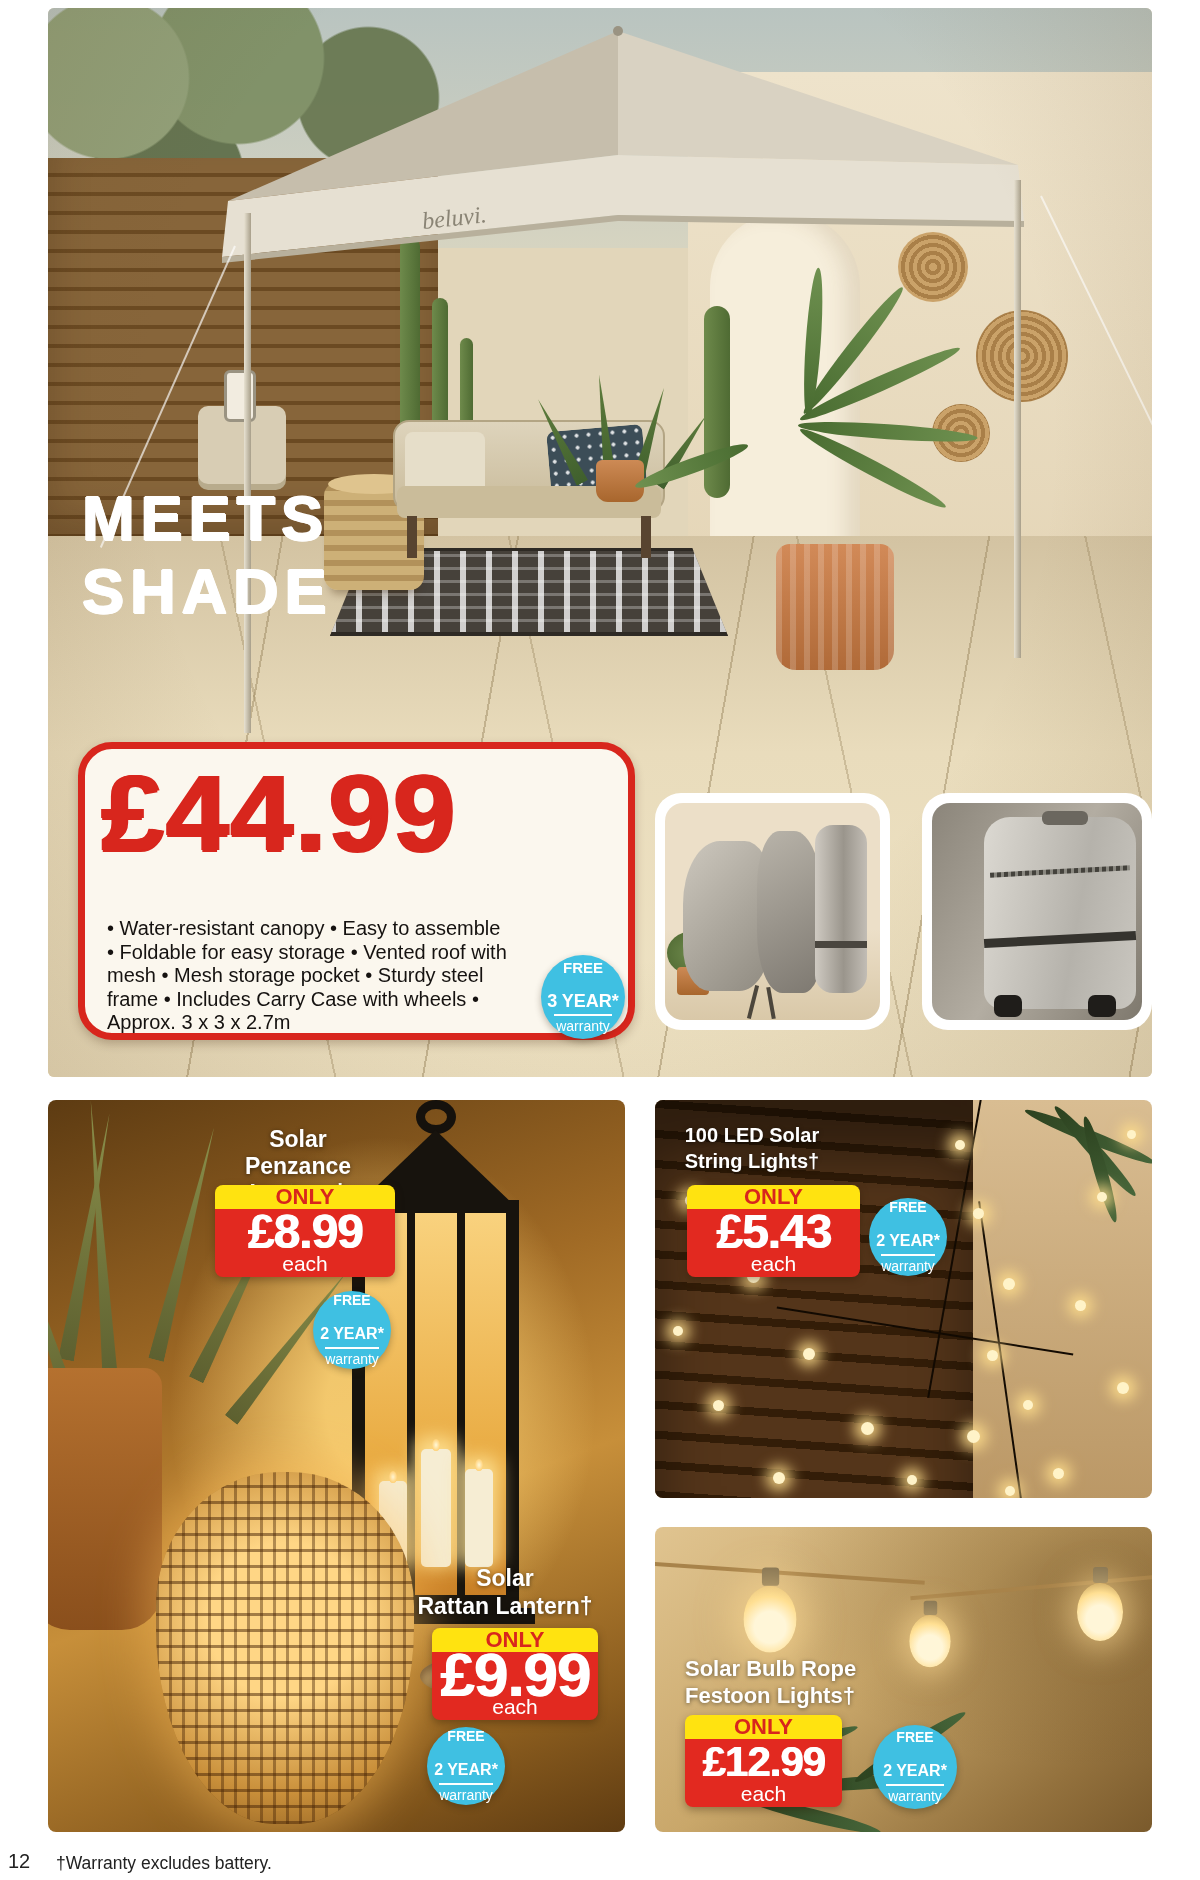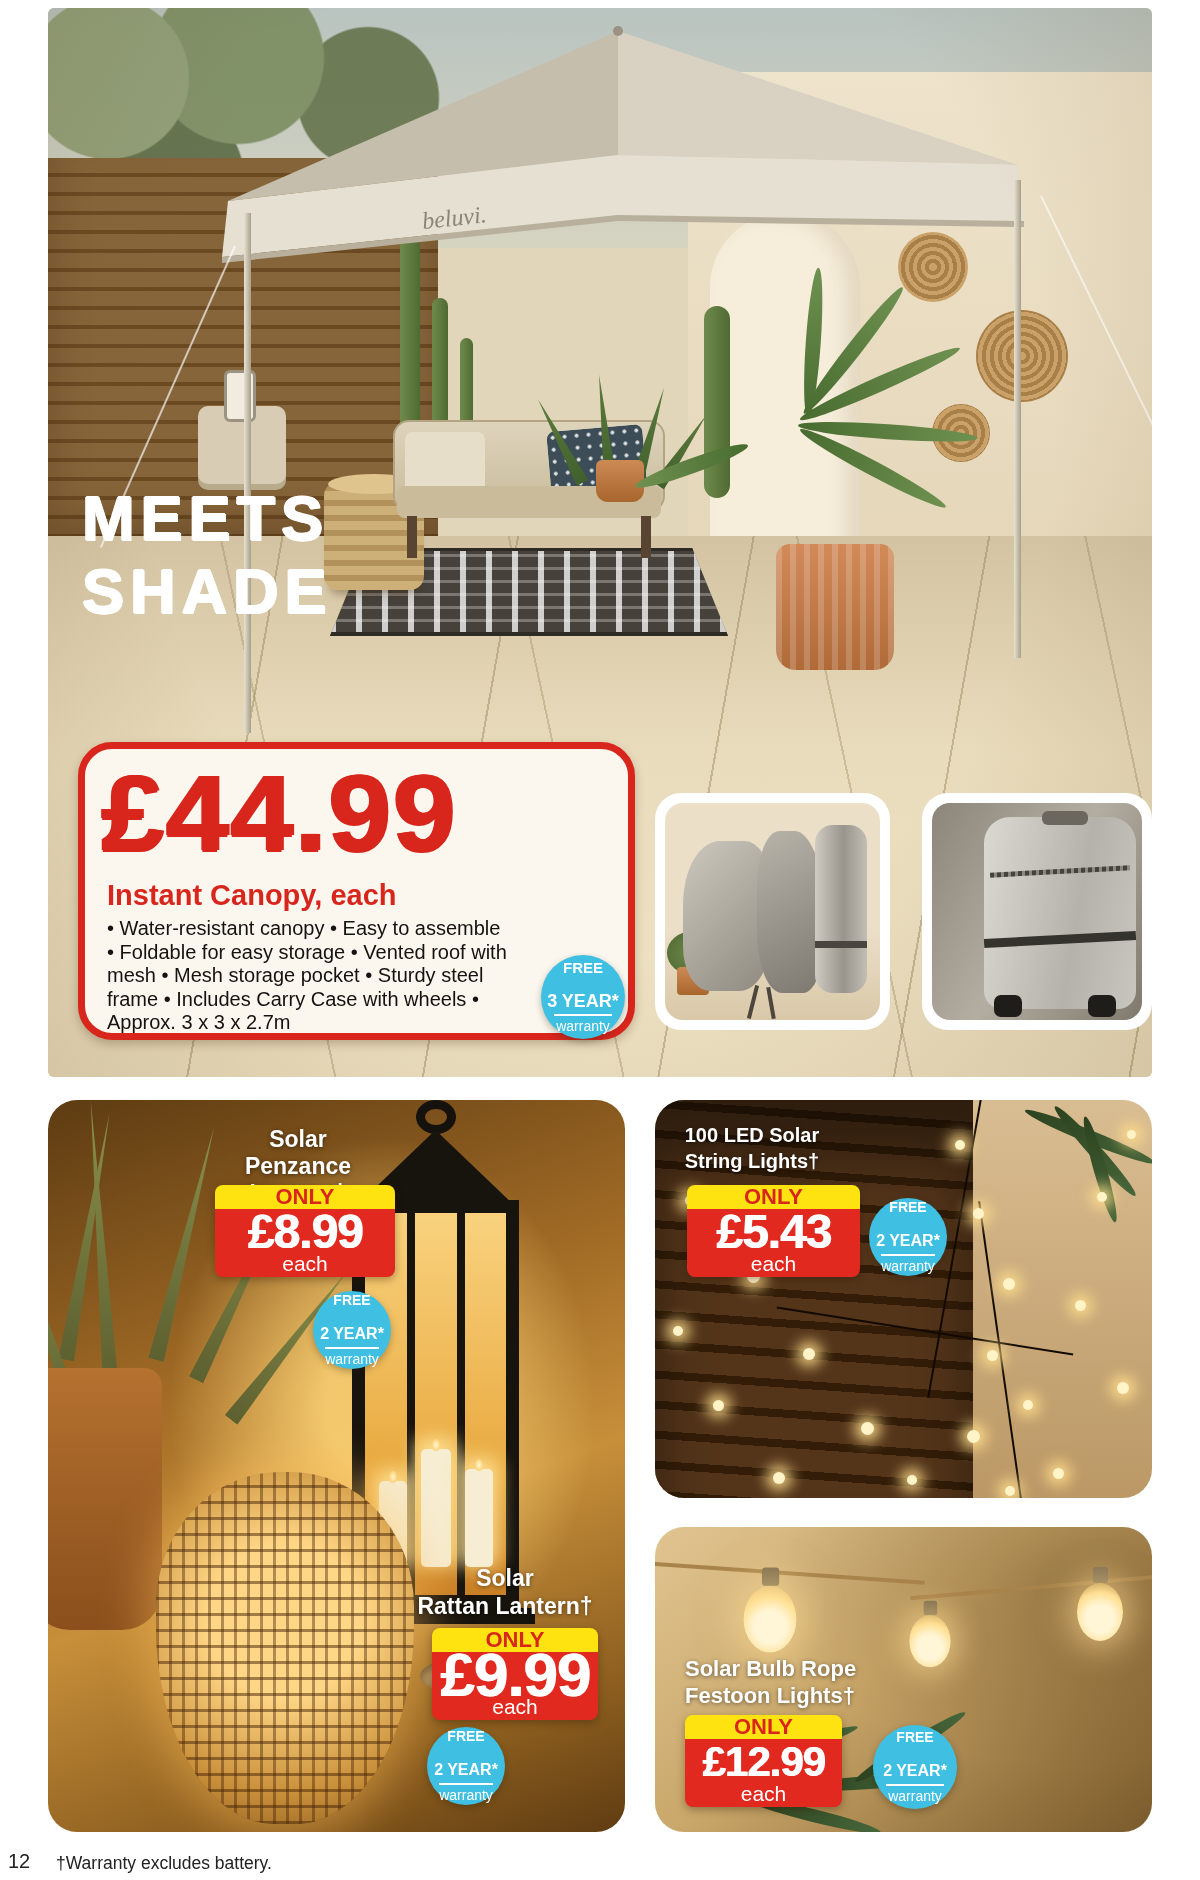--- a/index.html
+++ b/index.html
@@ -110,21 +110,21 @@
            border-radius:26px 26px 18px 18px; }
   .zipper { position:absolute; left:6px; top:52px; width:140px; height:5px; transform:rotate(-3deg);
            background:repeating-linear-gradient(90deg,#44423c 0 4px,#8a8880 4px 7px); }
   .case-strap { position:absolute; left:0; top:118px; width:100%; height:9px; background:#35332e;
            transform:rotate(-3deg); }
   .wheel { position:absolute; width:28px; height:22px; background:#1f1d1a; border-radius:7px; }
   .case-handle { position:absolute; left:58px; top:-6px; width:46px; height:14px; background:#6b675f;
            border-radius:6px; }
 
   
-  .panel { position:absolute; border-radius:29px; overflow:hidden; }
+  .panel { position:absolute; border-radius:8px; overflow:hidden; }
   .p-left { left:48px; top:1100px; width:577px; height:732px;
       background:
         radial-gradient(ellipse at 58% 42%, rgba(255,214,120,.85) 0 12%, transparent 45%),
         linear-gradient(160deg,#5d3b12,#a06a25 35%,#c78f3a 58%,#8a5c1e 85%,#5f3c12); }
   .p-rt { left:655px; top:1100px; width:497px; height:398px;
       background:linear-gradient(#d9bd92,#bb9866); }
   .p-rb { left:655px; top:1527px; width:497px; height:305px;
       background:
         radial-gradient(ellipse at 85% 18%, rgba(90,60,20,.35), transparent 52%),
         linear-gradient(140deg,#e0c490,#c9a76a 45%,#93713d 82%,#7a5a2c); }
@@ -246,21 +246,20 @@
     <div class="guy" style="left:992px;top:188px;height:290px;transform:rotate(-26deg);"></div>
     <div class="vig"></div>
 
     <div class="headline">
         <div>MEETS</div>
         <div>SHADE</div>
       </div>
 
     <div class="offer-box">
       <div class="big-price">£44.99</div>
-      <div class="offer-product">Instant Canopy, each</div>
       <div class="offer-features">• Water-resistant canopy • Easy to assemble • Foldable for easy storage • Vented roof with mesh • Mesh storage pocket • Sturdy steel frame • Includes Carry Case with wheels • Approx. 3 x 3 x 2.7m</div>
       <div class="wbadge big" style="left:456px;top:206px;width:84px;height:84px;">
         <div class="wb-free">FREE</div>
         <div class="wb-period">3 YEAR*</div>
         <div class="wb-rule"></div>
         <div class="wb-label">warranty</div>
       </div>
     </div>
 
     <div class="inset" style="left:607px;top:785px;">

